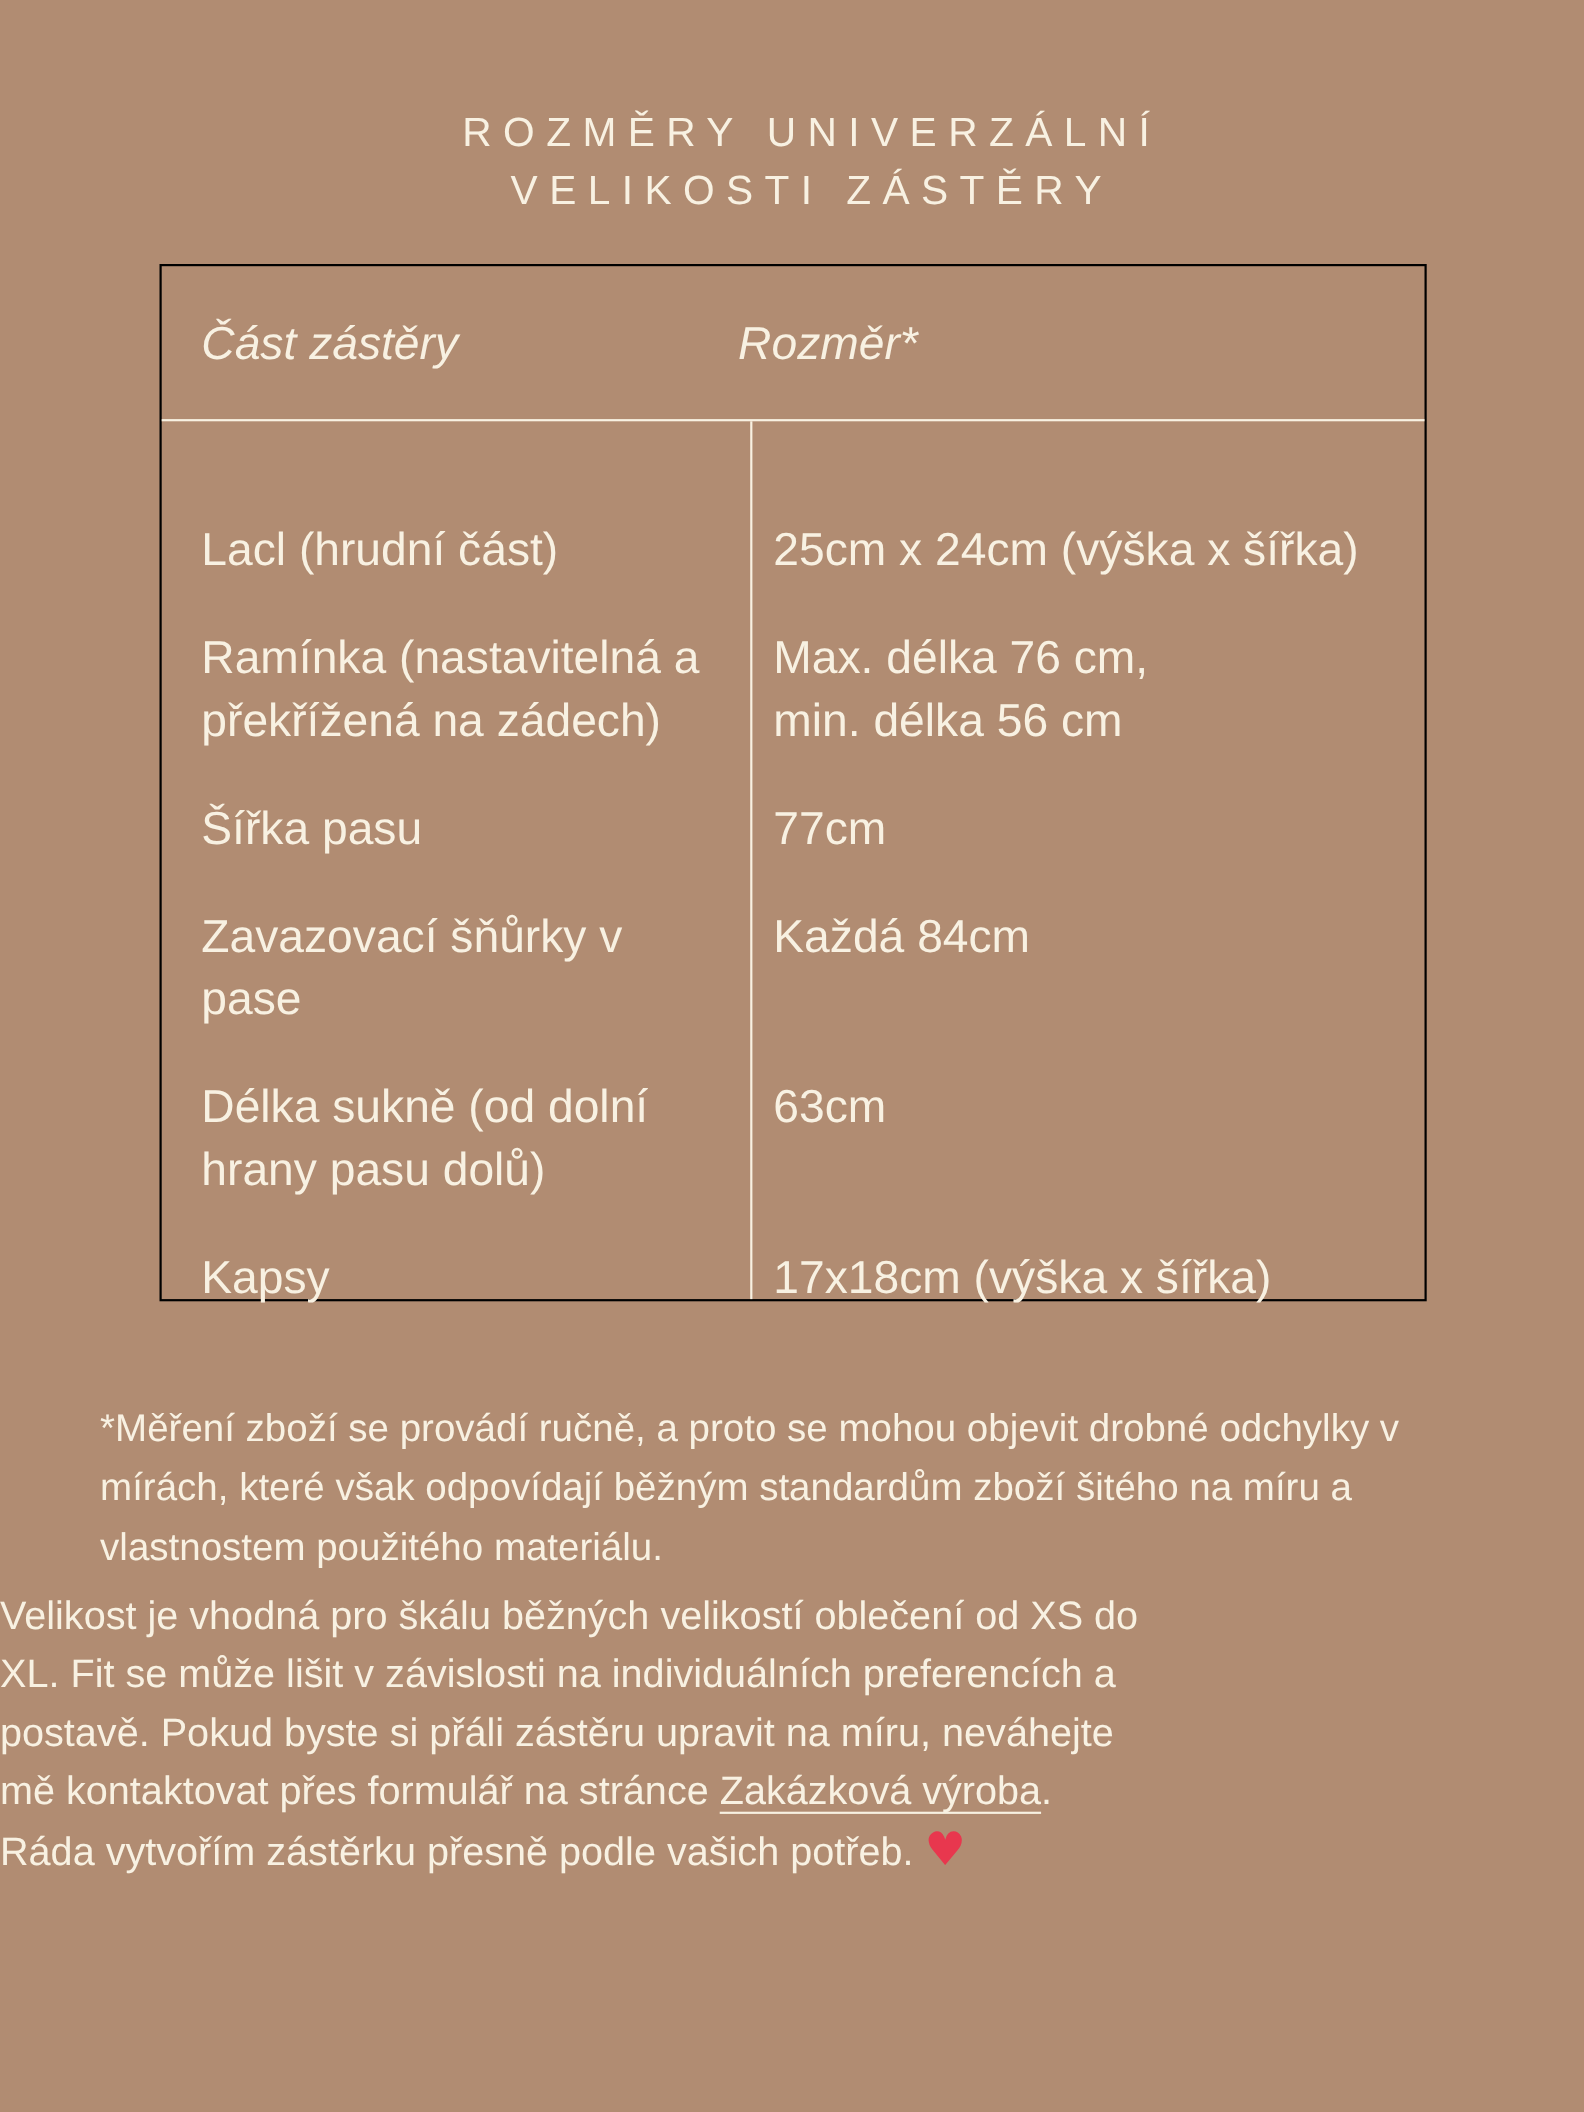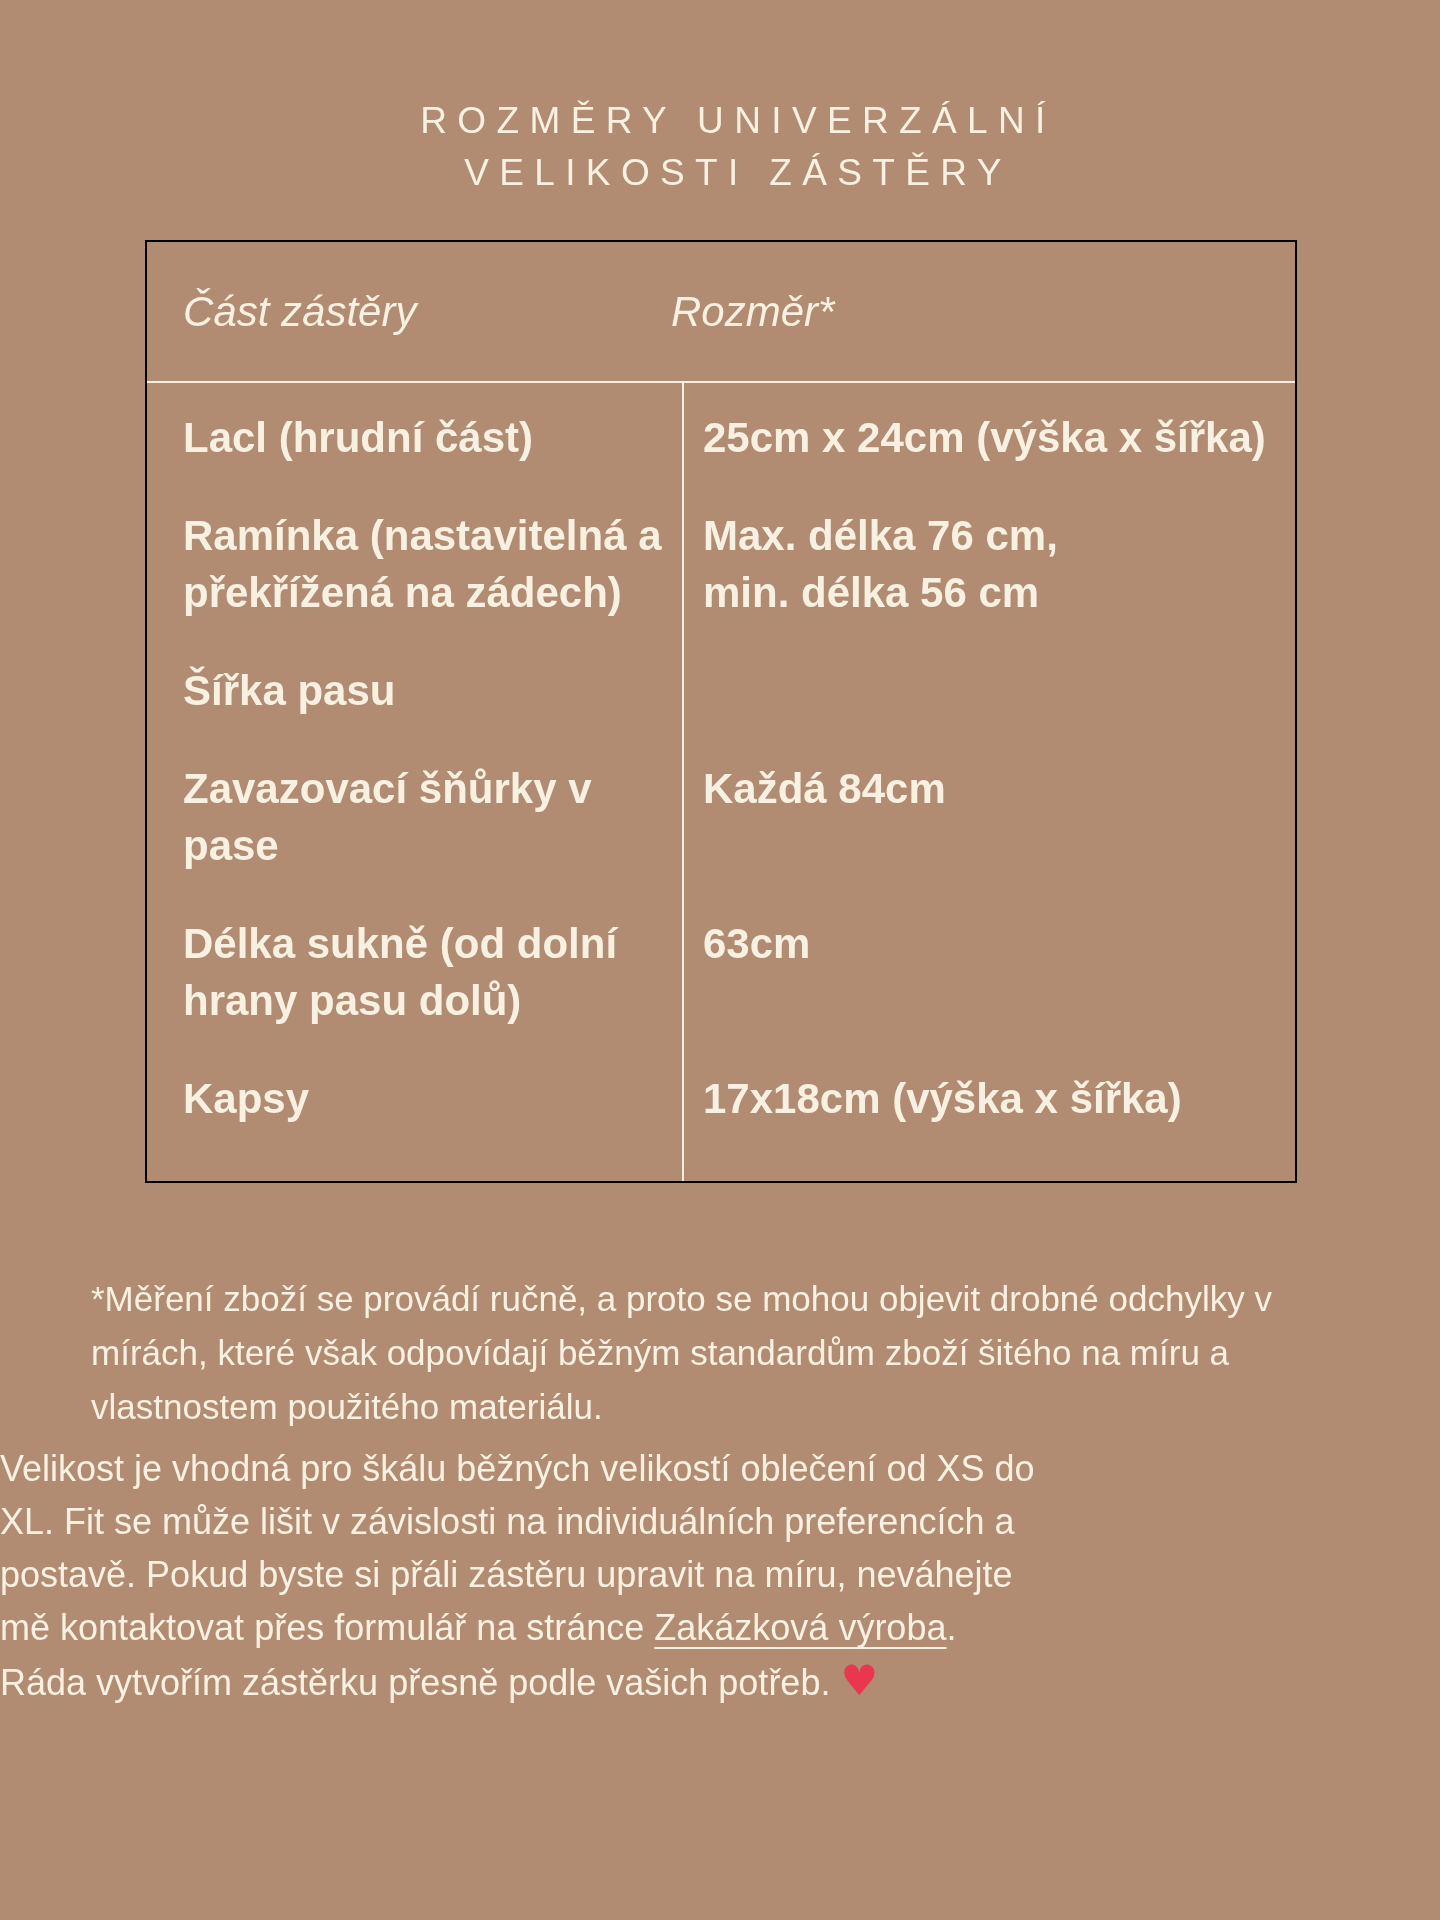--- a/index.html
+++ b/index.html
@@ -39,23 +39,22 @@
     box-sizing: border-box;
     font-style: italic;
     font-size: 42px;
   }
   .th { position: absolute; top: 50%; transform: translateY(-50%); }
   .th.col1 { left: 36px; }
   .th.col2 { left: 524px; }
   .tbody {
     position: relative;
     height: calc(100% - 141px);
-    padding-top: 26px;
+    padding-top: 88px;
     box-sizing: border-box;
-    font-weight: bold;
   }
   .vdivider {
     position: absolute;
     left: 535px;
     top: 0;
     bottom: 0;
     width: 2px;
     background: #F8F1E2;
   }
   .trow {
@@ -120,20 +119,21 @@
         <div class="td size">25cm x 24cm (výška x šířka)</div>
       </div>
       <div class="trow">
         <div class="td part">Ramínka (nastavitelná a
 překřížená na zádech)</div>
         <div class="td size">Max. délka 76 cm,
 min. délka 56 cm</div>
       </div>
       <div class="trow">
         <div class="td part">Šířka pasu</div>
+        <div class="td size">77cm</div>
       </div>
       <div class="trow">
         <div class="td part">Zavazovací šňůrky v
 pase</div>
         <div class="td size">Každá 84cm</div>
       </div>
       <div class="trow">
         <div class="td part">Délka sukně (od dolní
 hrany pasu dolů)</div>
         <div class="td size">63cm</div>

